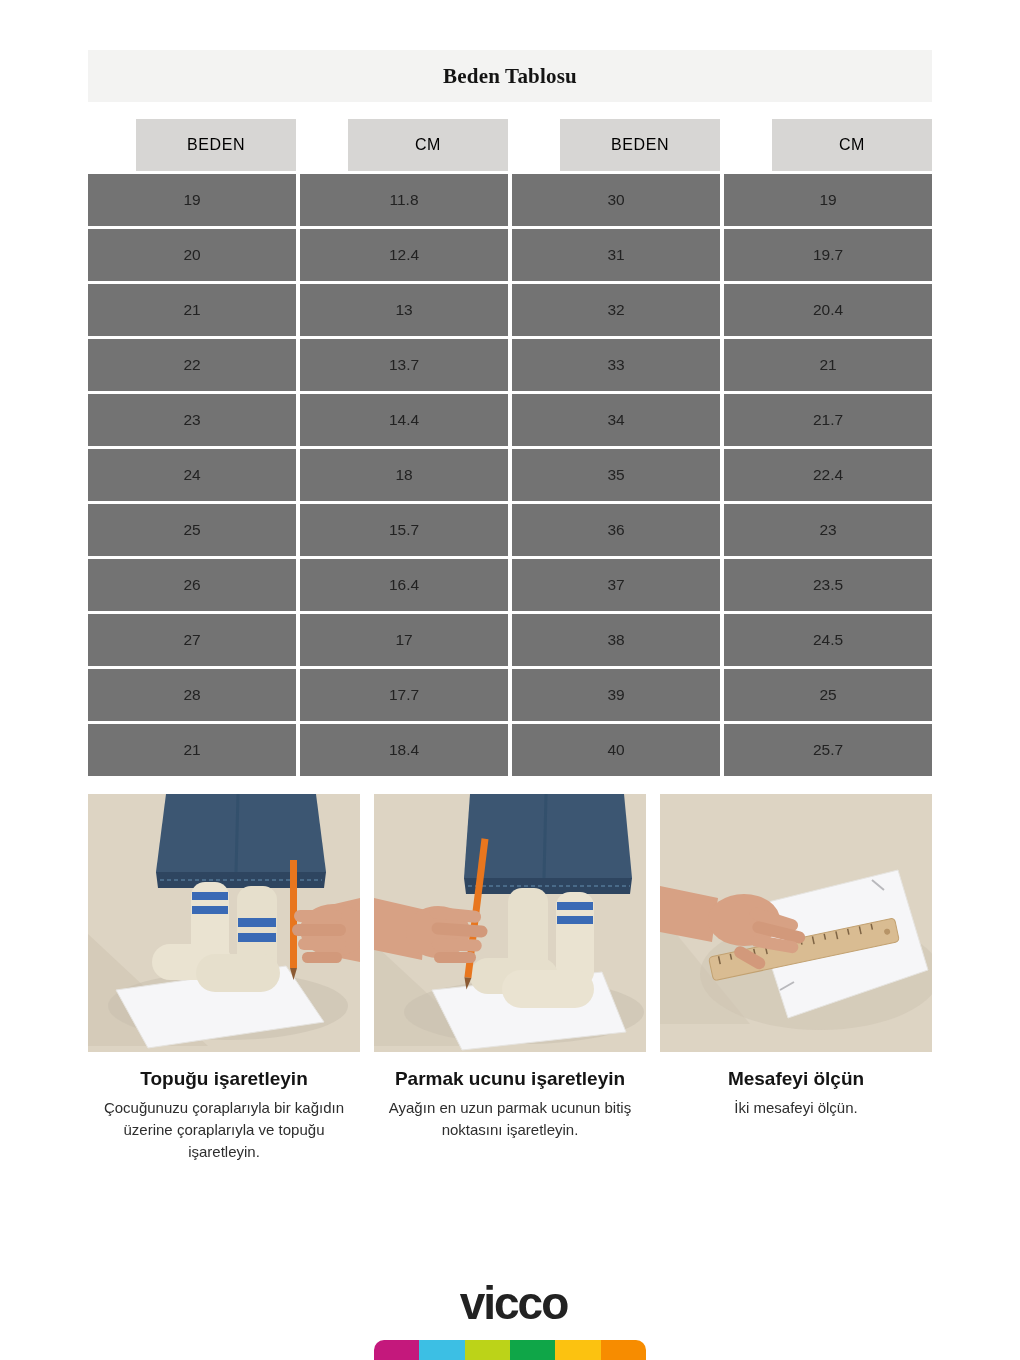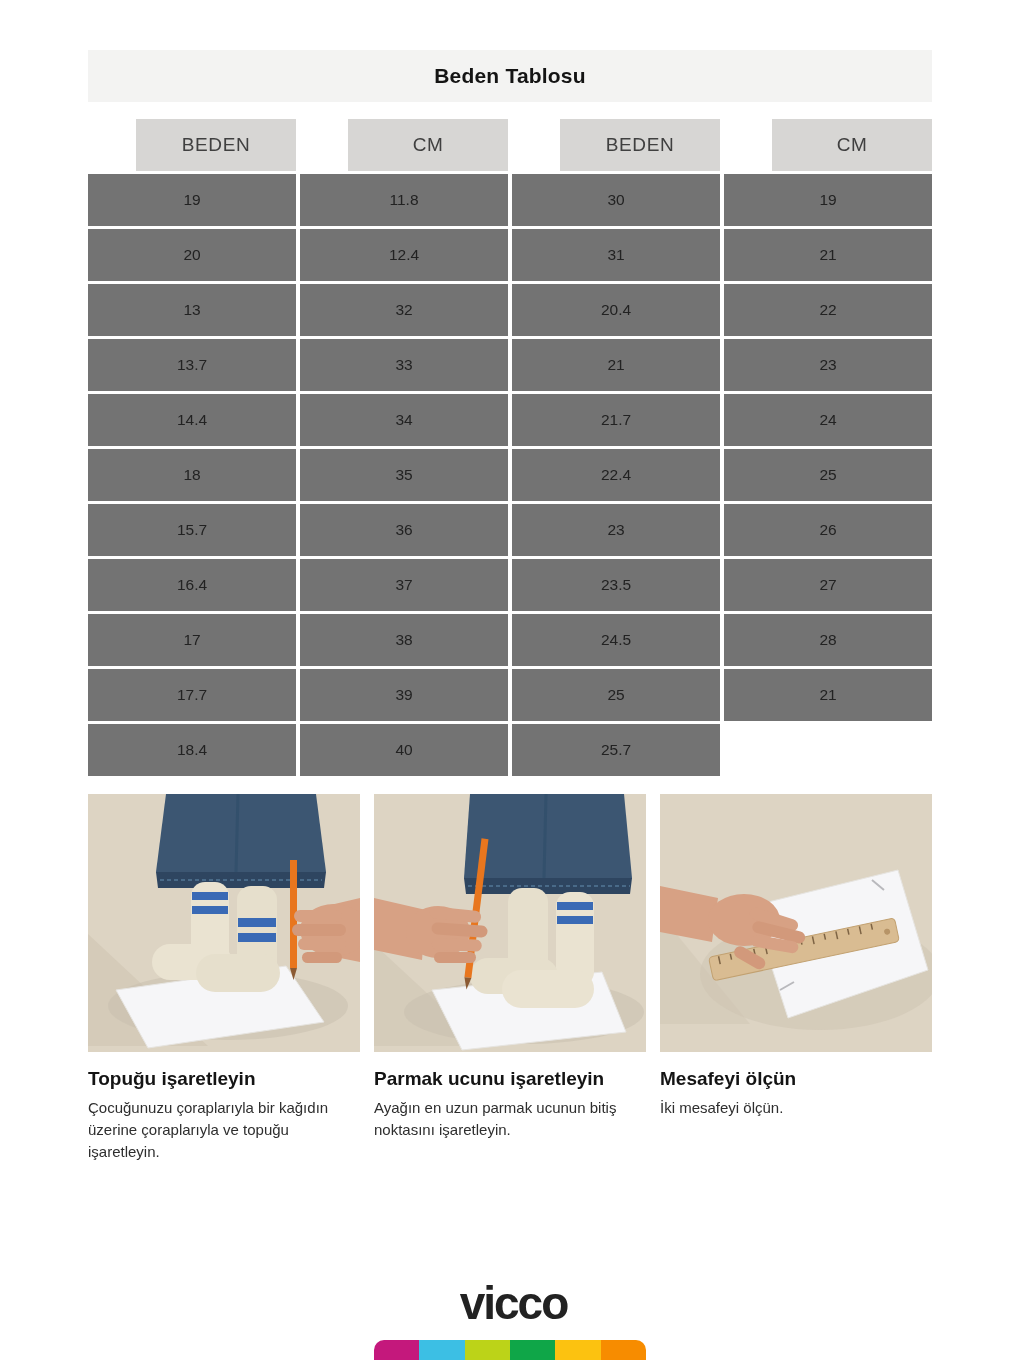--- a/index.html
+++ b/index.html
@@ -14,50 +14,50 @@
     color:#1c1c1c;
   }
   .content { margin:0 88px; width:844px; }
 
   .bar {
     height:52px;
     background:#f3f3f2;
     display:flex; align-items:center; justify-content:center;
   }
   .bar h1, .bar h2 { font-size:21px; font-weight:bold; letter-spacing:.2px; color:#141414; }
-  .title-bar { margin-top:50px; }
+  .title-bar { margin-top:50px;font-family:Liberation Serif, serif; }
   .section-bar { margin-top:44px; }
 
   .size-table {
     margin-top:17px;
     display:grid;
     grid-template-columns:repeat(4, 1fr);
     column-gap:4px;
     row-gap:3px;
   }
   .size-table .th {
     background:#d7d6d4;
     height:52px;
     display:flex; align-items:center; justify-content:center;
-    font-size:19px; letter-spacing:.6px; color:#404040;margin-left:48px;
+    font-size:16px; letter-spacing:.6px; color:#000000;margin-left:48px;
   }
   .size-table .td {
     background:#737373;
     height:52px;
     display:flex; align-items:center; justify-content:center;
     font-size:15.5px; color:#222;
   }
 
   .steps {
     margin-top:18px;
     display:grid;
     grid-template-columns:repeat(3, 1fr);
     column-gap:14px;
   }
-  .step { }
+  .step { text-align:center; }
   .step svg { display:block; width:272px; height:258px; }
   .step .step-heading {
     margin-top:16px;
     font-size:19px; font-weight:bold; color:#141414;
   }
   .step .step-desc {
     margin:7px auto 0;
     font-size:15px; line-height:22px; color:#2e2e2e;
     max-width:282px;
   }
@@ -95,20 +95,21 @@
       <div class="th">CM</div>
 
       <div class="td">19</div>
       <div class="td">11.8</div>
       <div class="td">30</div>
       <div class="td">19</div>
 
       <div class="td">20</div>
       <div class="td">12.4</div>
       <div class="td">31</div>
+      <div class="td">19.7</div>
 
       <div class="td">21</div>
       <div class="td">13</div>
       <div class="td">32</div>
       <div class="td">20.4</div>
 
       <div class="td">22</div>
       <div class="td">13.7</div>
       <div class="td">33</div>
       <div class="td">21</div>

